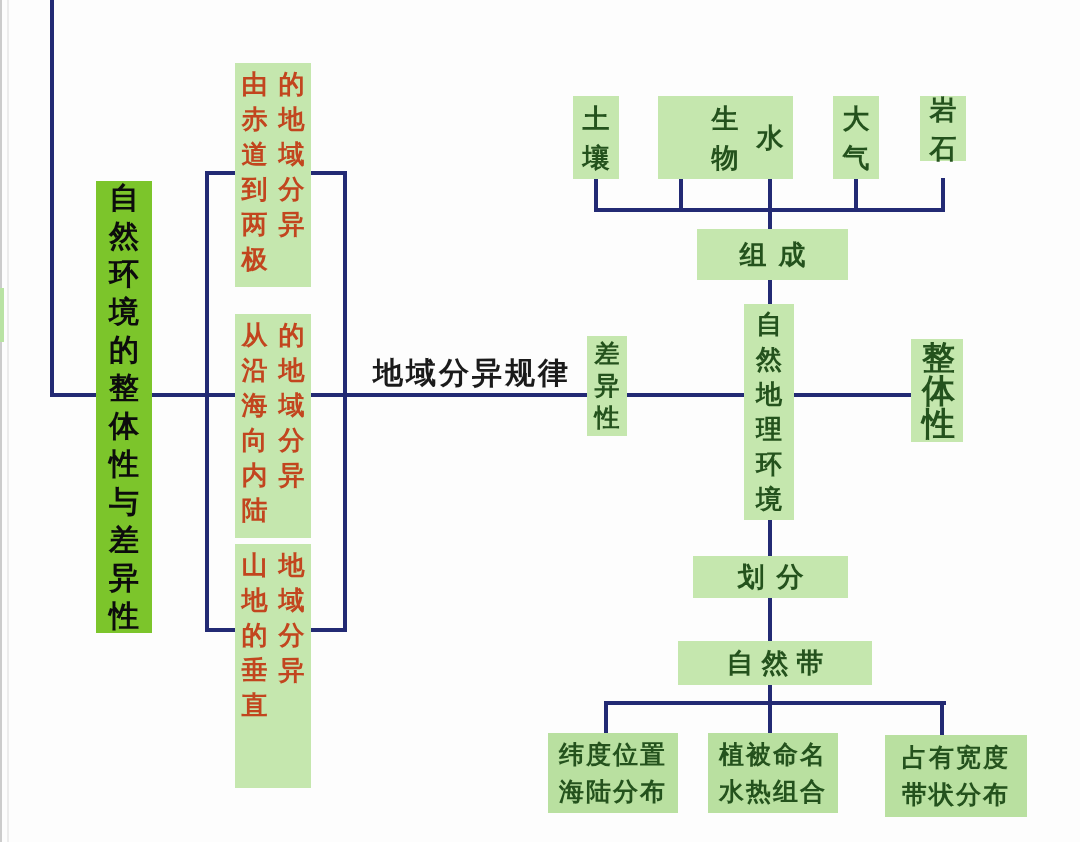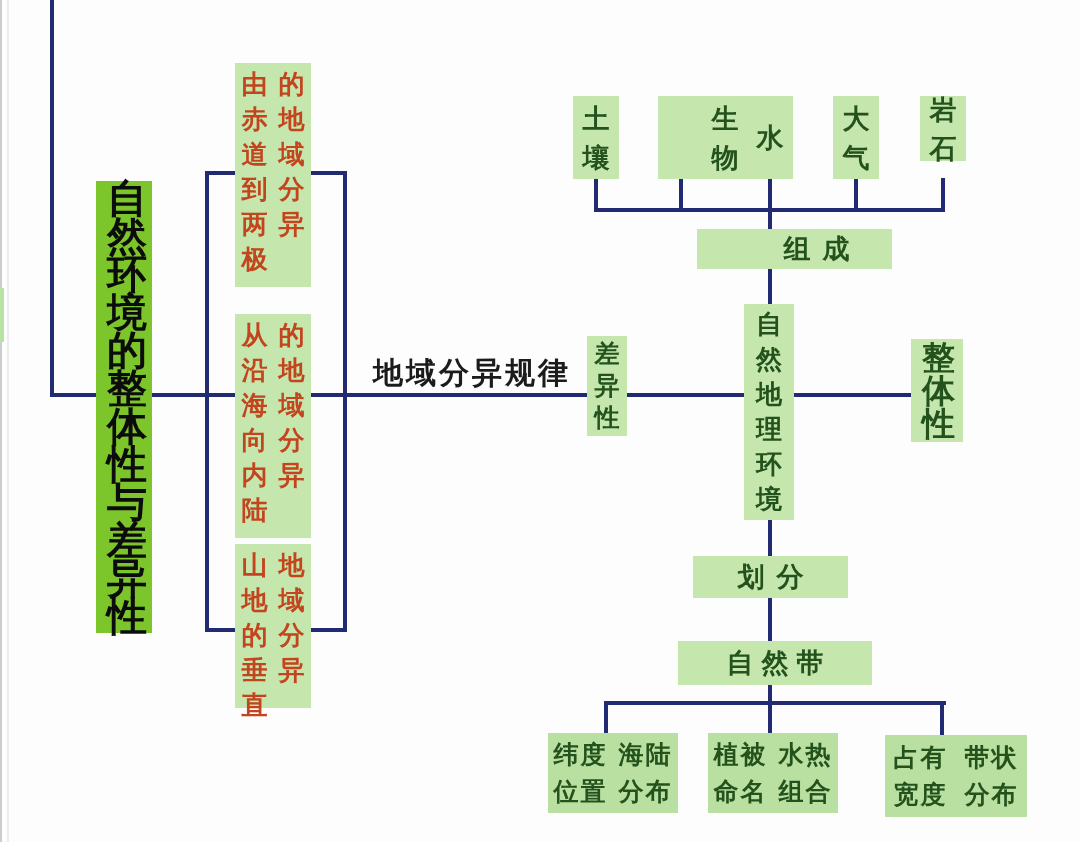--- a/index.html
+++ b/index.html
@@ -15,30 +15,30 @@
     position:absolute;z-index:2;display:flex;align-items:center;justify-content:center;
     background:var(--box-green,#c5e7ae);
   }
   .gbox.deep{background:var(--box-green-deep,#b9e0a0);}
   .root-box{background:var(--root-green,#7cc52b);}
   
   .vcol{
     word-break:break-all;line-break:anywhere;white-space:normal;
     text-align:center;
   }
-  .root-text{width:34px;font-size:40px;line-height:38px;font-weight:600;color:#0c0c0c;}
+  .root-text{width:34px;font-size:30px;line-height:38px;font-weight:600;color:#0c0c0c;}
   .branch-cols{display:flex;flex-direction:row;align-items:flex-start;justify-content:center;gap:9px;padding-top:7px;height:100%;width:100%;}
   .branch-col{width:28px;font-size:26px;line-height:35px;font-weight:700;color:var(--text-red,#c2451e);}
   .comp-text{width:31px;font-size:27px;line-height:39px;font-weight:600;color:var(--text-dark-green,#24521d);}
   .env-text{width:29px;font-size:26px;line-height:35px;font-weight:600;color:var(--text-dark-green,#24521d);}
   .diff-text{width:28px;font-size:25px;line-height:32px;font-weight:600;color:var(--text-dark-green,#24521d);}
   .integ-text{width:30px;font-size:33px;line-height:33px;font-weight:600;color:var(--text-dark-green,#24521d);}
   .hsmall{font-size:27px;font-weight:600;color:var(--text-dark-green,#24521d);letter-spacing:12px;padding-left:12px;}
   .hsmall.wide3{letter-spacing:8px;padding-left:8px;}
-  .belt-box{align-items:center;}
+  .belt-box{flex-direction:column;align-items:center;}
   .belt-line{font-size:25px;font-weight:700;line-height:37px;color:var(--text-dark-green,#24521d);letter-spacing:2px;text-align:center;}
   .rule-label{
     position:absolute;z-index:3;font-size:30px;font-weight:600;color:#1b1b1b;letter-spacing:3px;
   }
   
   .page-edge-strip{position:absolute;left:0;top:0;width:2px;height:842px;background:#cccccc;z-index:0;}
   .page-edge-line{position:absolute;left:7px;top:0;width:2px;height:842px;background:#ececec;z-index:0;}
   .green-sliver{position:absolute;left:0;top:288px;width:4px;height:54px;background:#b9e3a3;z-index:0;}
 </style>
 </head>
@@ -82,21 +82,21 @@
     <div class="vcol branch-col">由赤道到两极</div>
     <div class="vcol branch-col">的地域分异</div>
   </div>
 </div>
 <div class="gbox" style="left:235px;top:314px;width:76px;height:224px;">
   <div class="branch-cols">
     <div class="vcol branch-col">从沿海向内陆</div>
     <div class="vcol branch-col">的地域分异</div>
   </div>
 </div>
-<div class="gbox" style="left:235px;top:544px;width:76px;height:164px;">
+<div class="gbox" style="left:235px;top:544px;width:76px;height:244px;">
   <div class="branch-cols">
     <div class="vcol branch-col">山地的垂直</div>
     <div class="vcol branch-col">地域分异</div>
   </div>
 </div>
 
 <div class="rule-label" style="left:373px;top:353px;">地域分异规律</div>
 
 <div class="gbox" style="left:587px;top:336px;width:40px;height:100px;">
   <div class="vcol diff-text">差异性</div>
@@ -111,21 +111,21 @@
 <div class="gbox" style="left:747px;top:96px;width:46px;height:83px;">
   <div class="vcol comp-text">水</div>
 </div>
 <div class="gbox" style="left:833px;top:96px;width:46px;height:83px;">
   <div class="vcol comp-text">大气</div>
 </div>
 <div class="gbox" style="left:920px;top:96px;width:46px;height:65px;">
   <div class="vcol comp-text">岩石</div>
 </div>
 
-<div class="gbox" style="left:697px;top:229px;width:151px;height:40px;padding-left:44px;">
+<div class="gbox" style="left:697px;top:229px;width:151px;height:51px;">
   <div class="hsmall">组成</div>
 </div>
 
 <div class="gbox" style="left:744px;top:304px;width:50px;height:216px;">
   <div class="vcol env-text">自然地理环境</div>
 </div>
 
 <div class="gbox" style="left:911px;top:339px;width:52px;height:103px;">
   <div class="vcol integ-text">整体性</div>
 </div>

